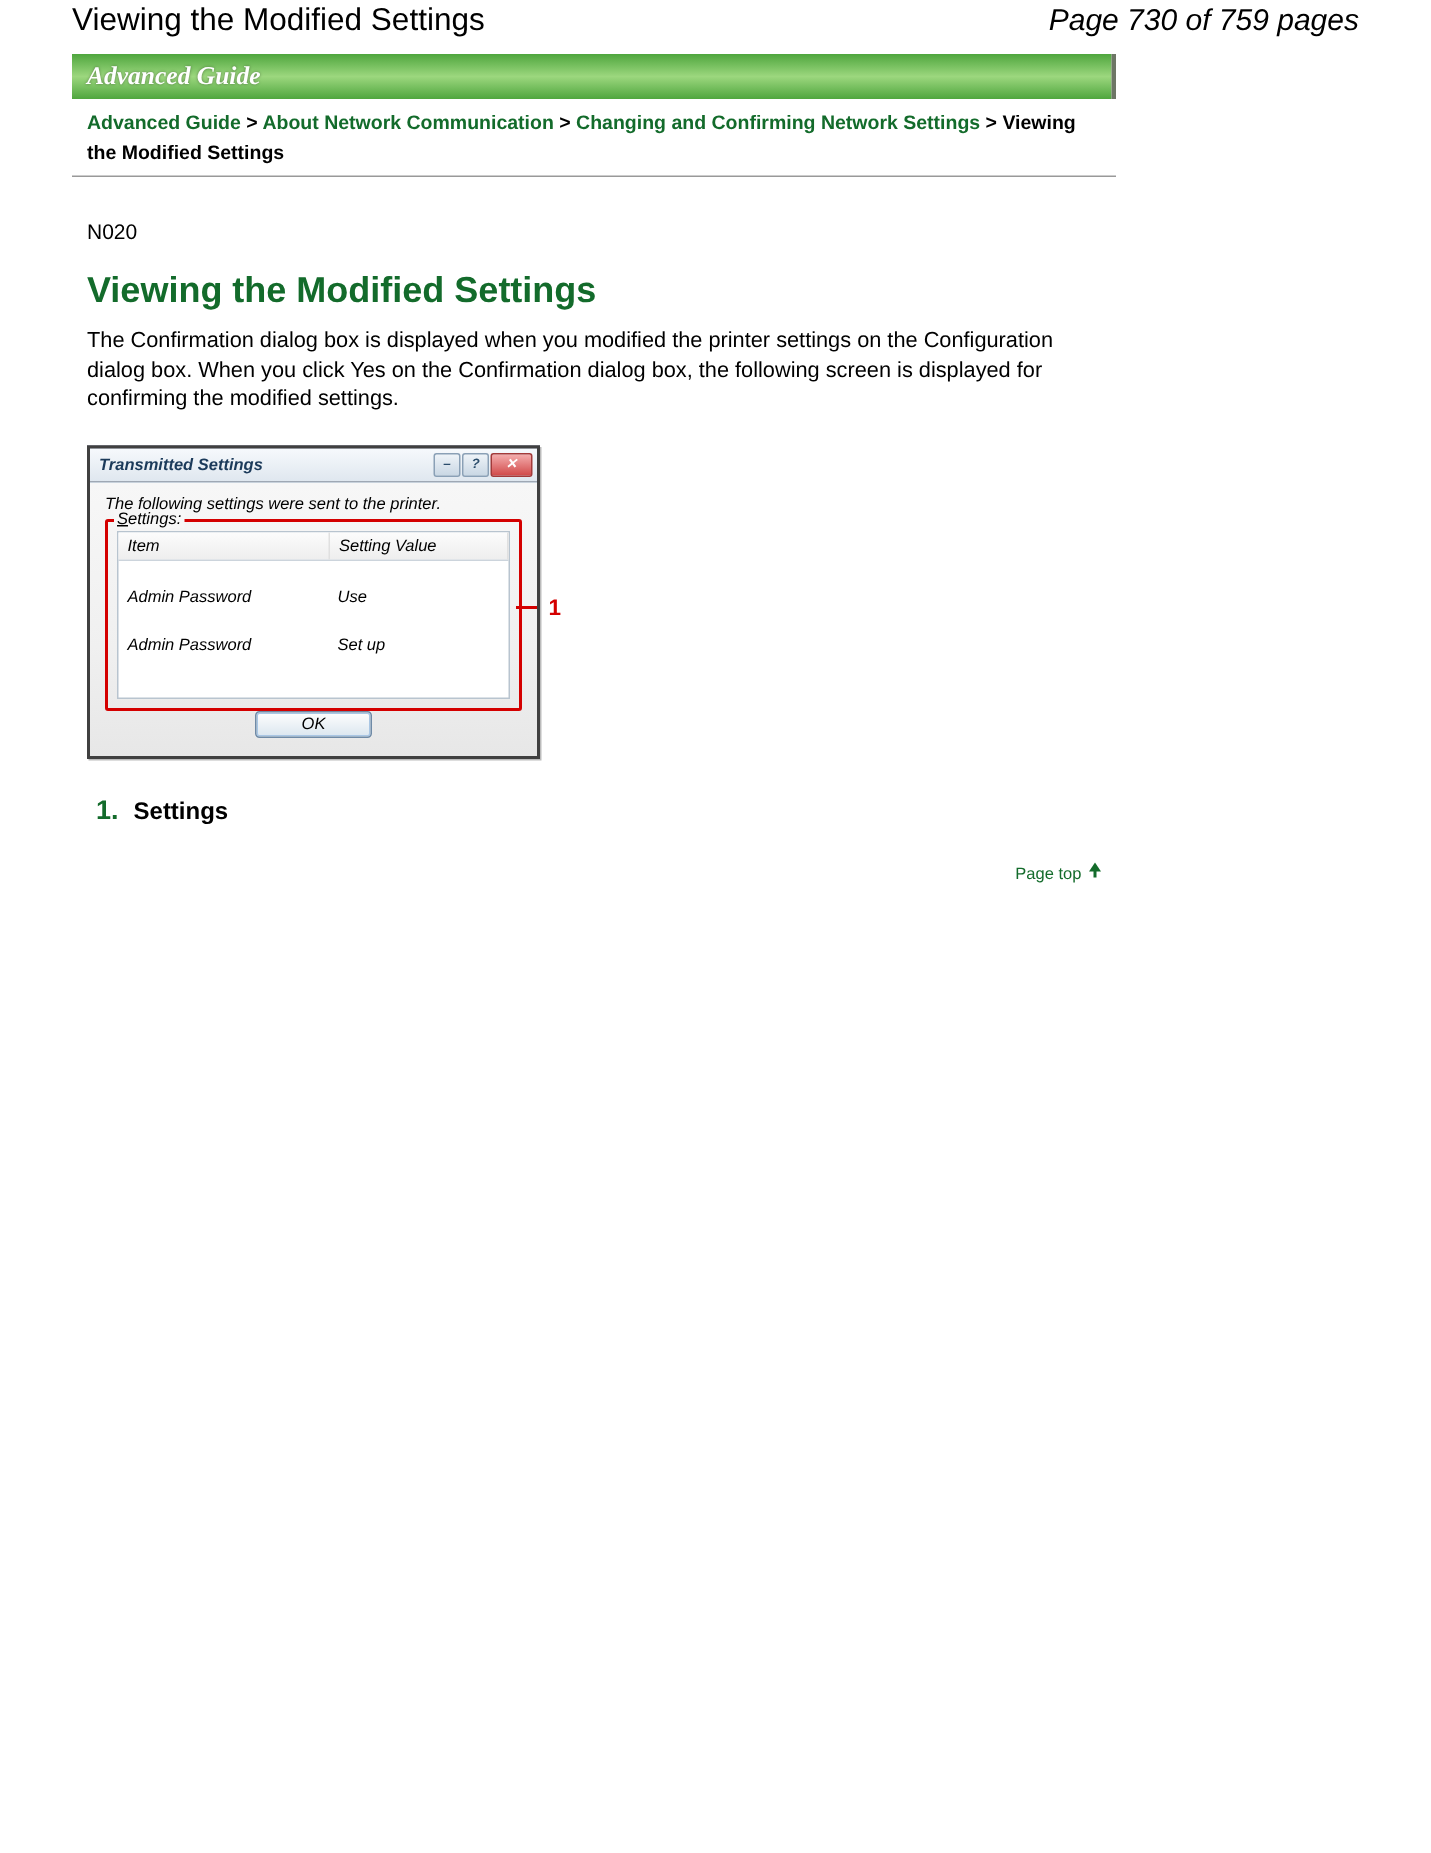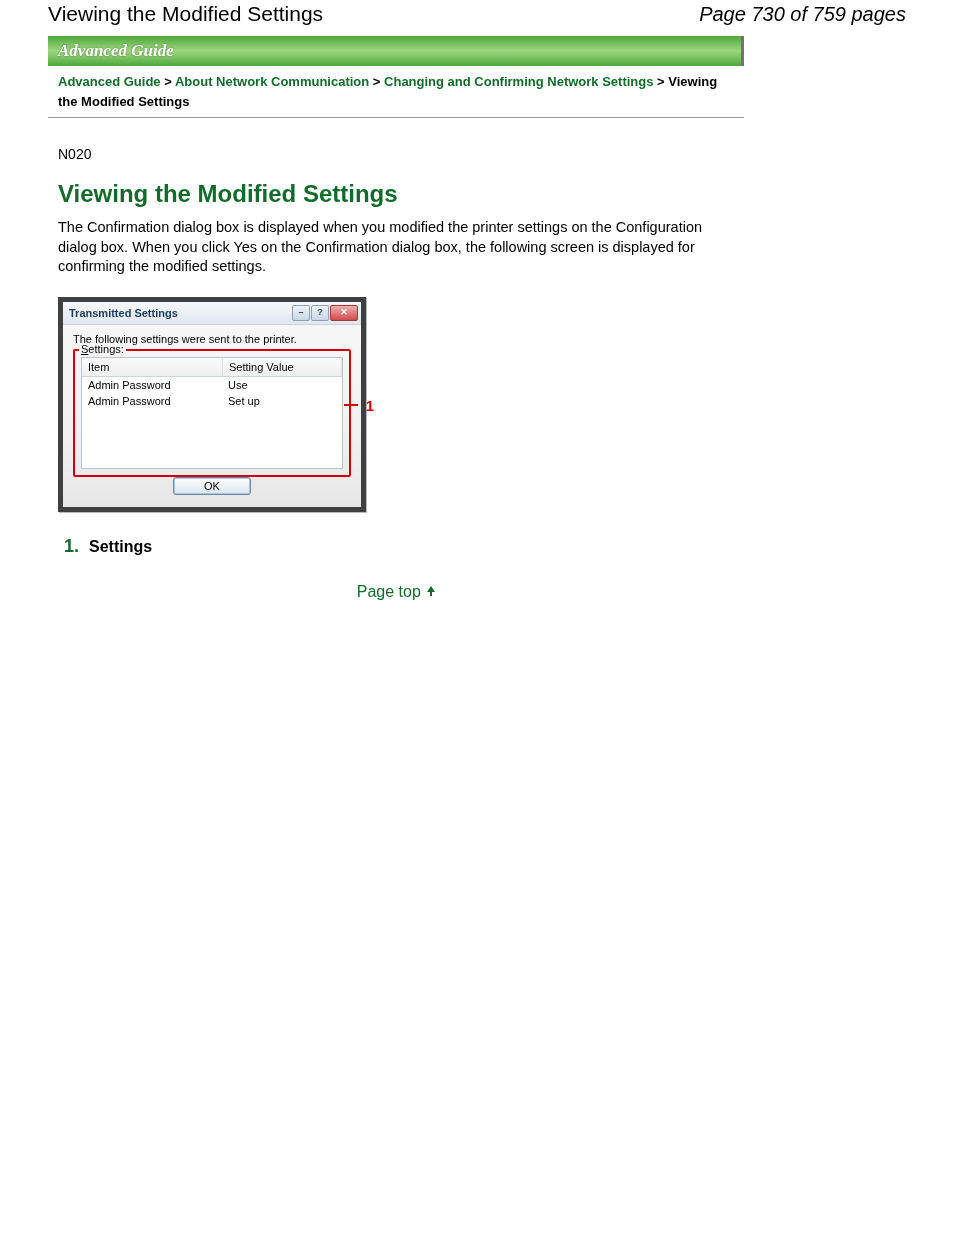--- a/index.html
+++ b/index.html
@@ -81,24 +81,25 @@
 
   
   .dialog-area {
     position: relative;
     width: 320px;
     margin-left: 0;
     margin-bottom: 24px;
   }
   .dialog {
     width: 298px;
-    border: 5px solid #404040;
+    border: 2px solid #404040;
     box-shadow: 1px 1px 0 #bbb;
     font-size: 11px;
     background: #0f172a;
+    font-style: italic;
   }
   .titlebar {
     display: flex;
     justify-content: space-between;
     align-items: center;
     background: linear-gradient(to bottom, #f6f9fc, #dfe7ef);
     border-bottom: 1px solid #c8d2dc;
     padding: 3px 3px 3px 6px;
     color: #1b3a5a;
     font-weight: bold;
@@ -164,20 +165,21 @@
     border-right: 1px solid #e0e0e0;
   }
   .lv-col.c1 { width: 128px; }
   .lv-col.c2 { flex: 1; }
   .lv-row {
     display: flex;
     font-size: 11px;
   }
   .lv-cell {
     padding: 2px 6px;
+    margin-top: 16px;
   }
   .lv-cell.c1 { width: 128px; }
   .lv-cell.c2 { flex: 1; }
   .dlg-footer {
     text-align: center;
   }
   .okbtn {
     display: inline-block;
     min-width: 56px;
     padding: 2px 10px;
@@ -221,23 +223,23 @@
     font-size: 16px;
     font-weight: bold;
   }
   .sec-body {
     margin-left: 38px;
     margin-top: 8px;
     font-size: 14px;
   }
 
   .pagetop {
-    text-align: center;
+    text-align: right;
     margin: 26px 0 0 0;
-    font-size: 16px;
+    font-size: 11px;
   }
   .pagetop a {
     color: #136b2b;
     text-decoration: none;
   }
   .arrow-up {
     display: inline-block;
     width: 0; height: 0;
     border-left: 4px solid transparent;
     border-right: 4px solid transparent;

